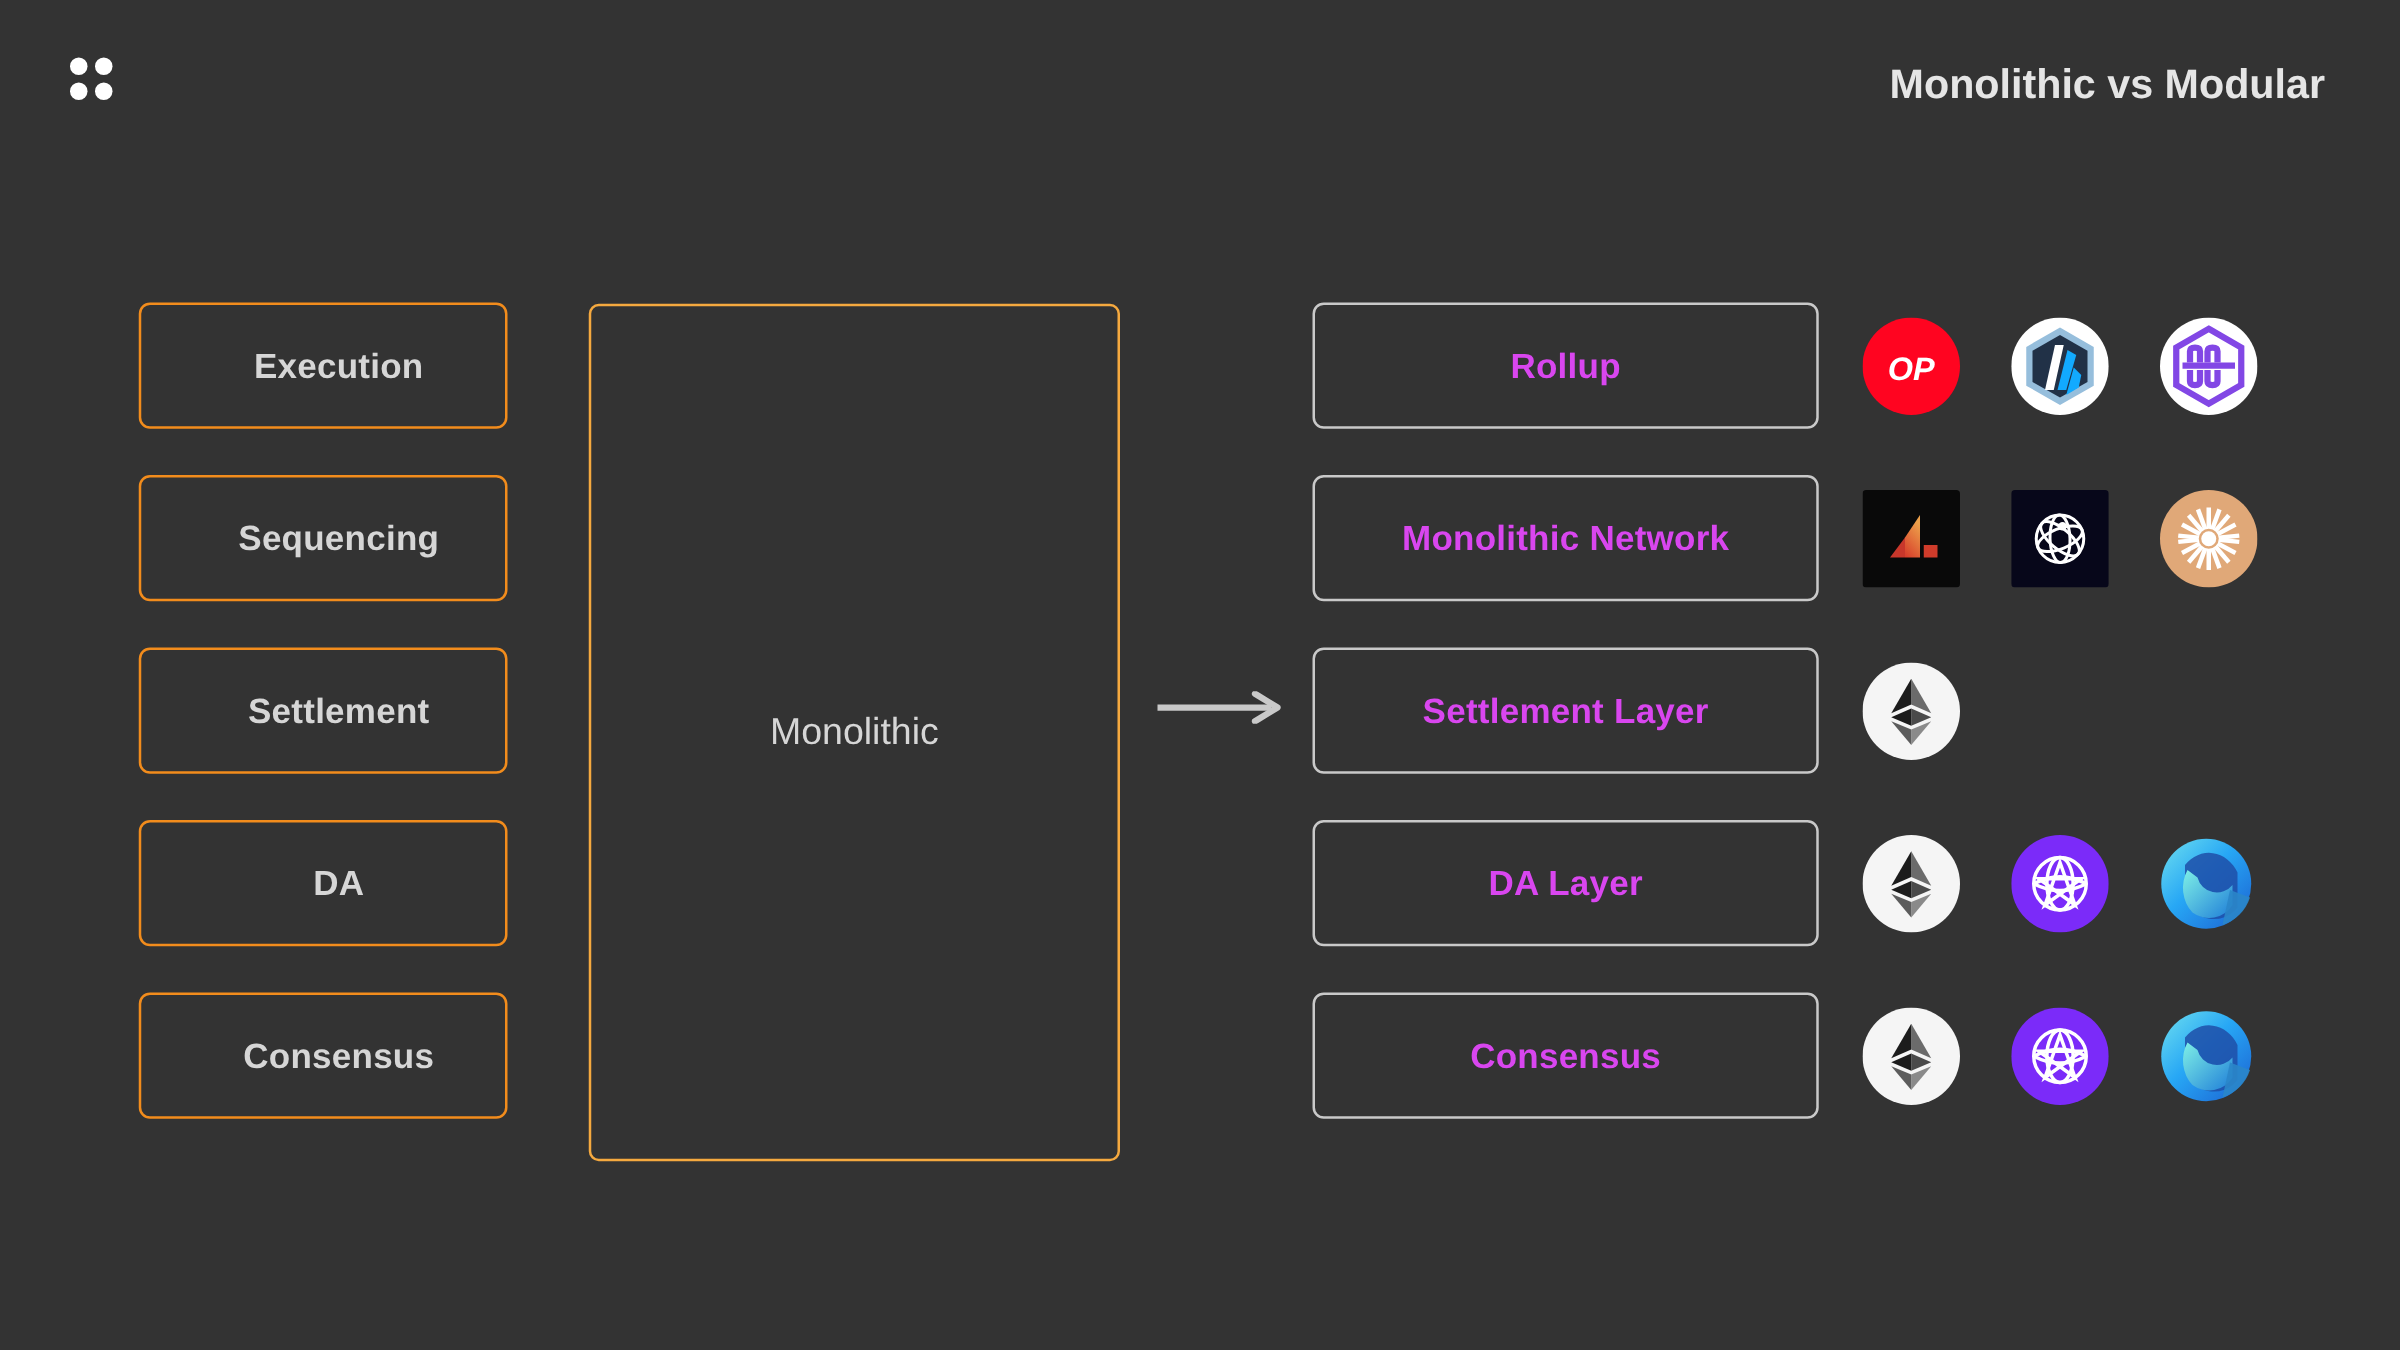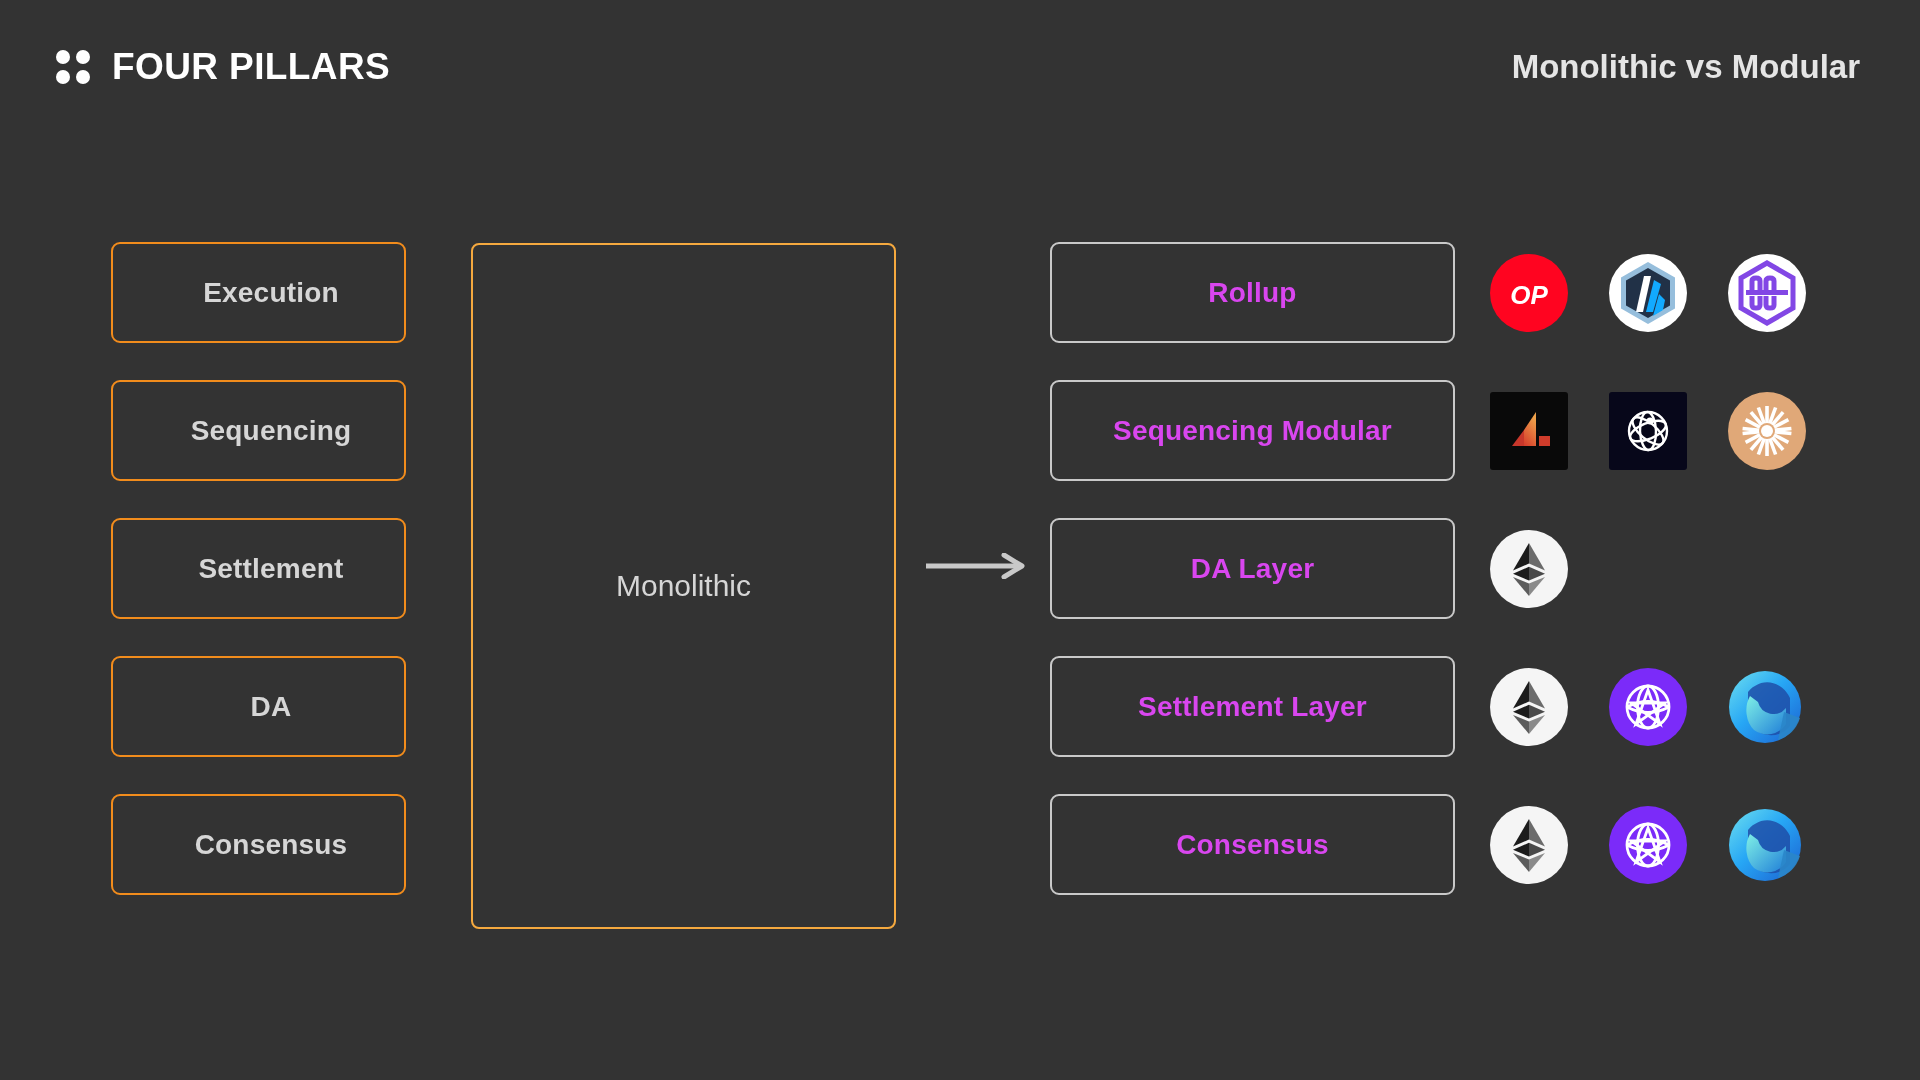--- a/index.html
+++ b/index.html
@@ -190,21 +190,20 @@
 <body>
 
 <div class="header">
   <div class="brand">
     <span class="brand-logo">
       <i></i>
         <i></i>
         <i></i>
         <i></i>
     </span>
-    <span class="brand-name">FOUR PILLARS</span>
   </div>
   <div class="deck-title">Monolithic vs Modular</div>
 </div>
 
 <div class="stage">
 
   <div class="pillars">
     <div class="pillar-box">
       <span class="pillar-label">Execution</span>
     </div>
@@ -234,31 +233,31 @@
   </div>
 
   <div class="modular">
     <div class="modular-row">
       <div class="modular-box">
         <span class="modular-label">Rollup</span>
       </div>
     </div>
     <div class="modular-row">
       <div class="modular-box">
-        <span class="modular-label">Sequencing Modular</span>
+        <span class="modular-label">Monolithic Network</span>
+      </div>
+    </div>
+    <div class="modular-row">
+      <div class="modular-box">
+        <span class="modular-label">Settlement Layer</span>
       </div>
     </div>
     <div class="modular-row">
       <div class="modular-box">
         <span class="modular-label">DA Layer</span>
-      </div>
-    </div>
-    <div class="modular-row">
-      <div class="modular-box">
-        <span class="modular-label">Settlement Layer</span>
       </div>
     </div>
     <div class="modular-row">
       <div class="modular-box">
         <span class="modular-label">Consensus</span>
       </div>
     </div>
   </div>
 
   <div class="logo-strip">

